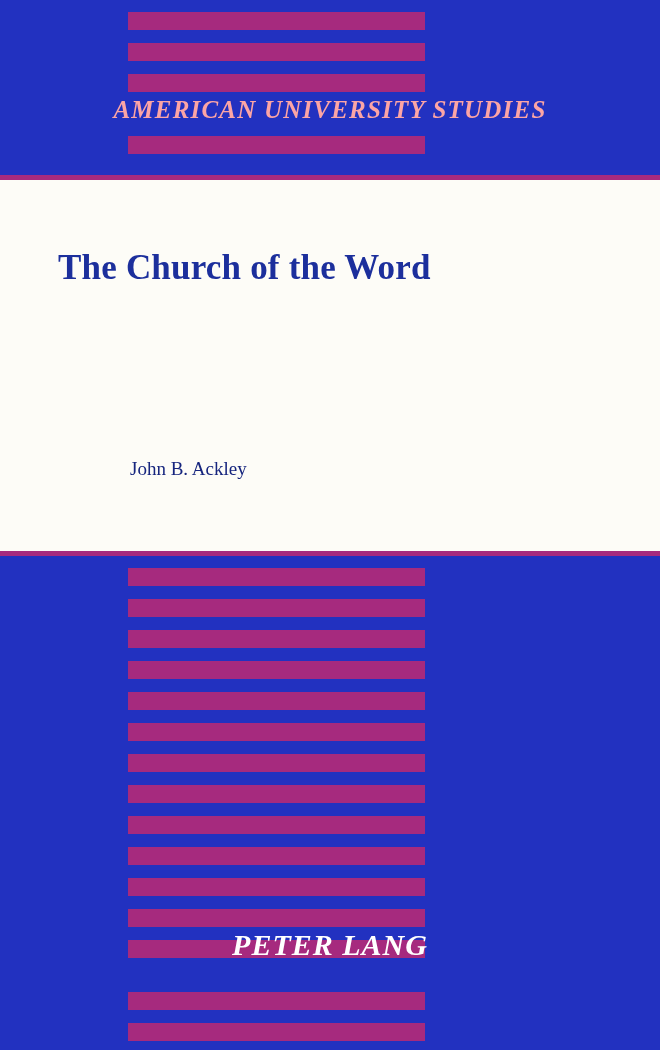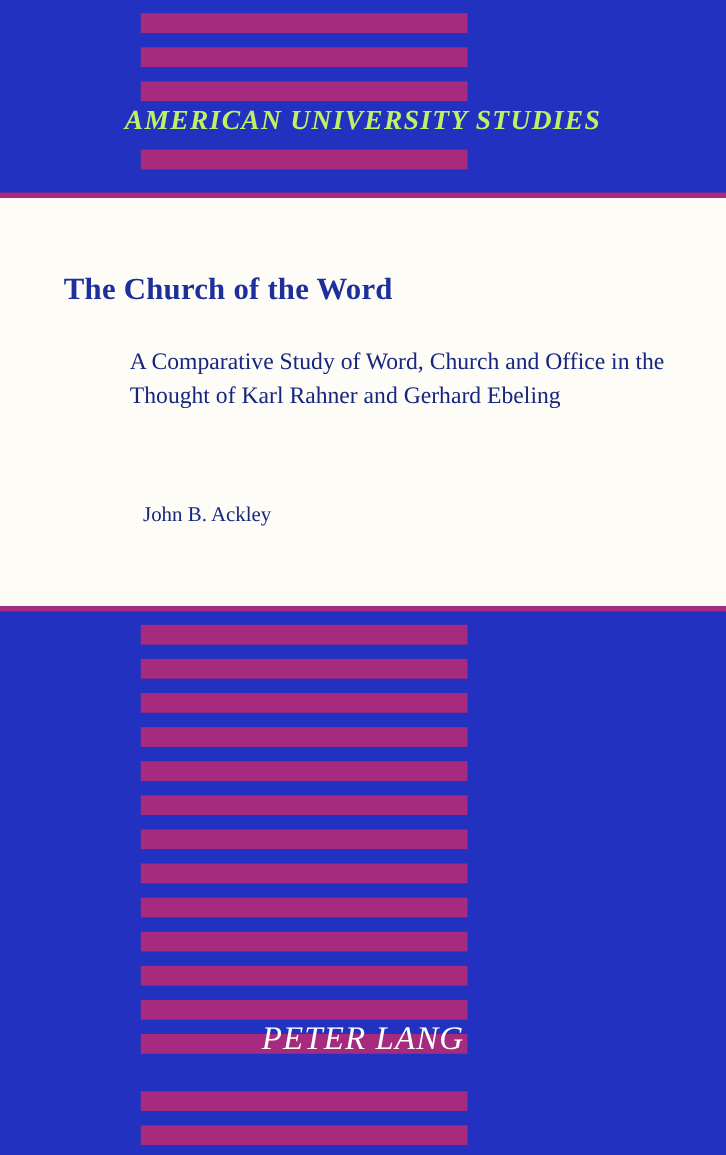--- a/index.html
+++ b/index.html
@@ -38,21 +38,21 @@
   .top-panel .b2 { top: 43px; }
   .top-panel .b3 { top: 74px; }
   .top-panel .b4 { top: 136px; }
 
   .series-title {
     position: absolute;
     left: 0;
     top: 96px;
     width: 660px;
     text-align: center;
-    color: #bef264;
+    color: #fca5a5;
     font-style: italic;
     font-weight: bold;
     font-size: 25px;
     letter-spacing: 1.2px;
     font-family: "Liberation Serif", serif;
   }
 
   
   .rule {
     position: absolute;
@@ -73,21 +73,21 @@
     height: 371px;
     background: #fdfcf7;
   }
   .book-title {
     position: absolute;
     left: 58px;
     top: 68px;
     width: 560px;
     color: #1c2f9c;
     font-weight: bold;
-    font-size: 28px;
+    font-size: 35px;
     letter-spacing: 0.2px;
     font-family: "Liberation Serif", serif;
   }
   .subtitle {
     position: absolute;
     left: 118px;
     top: 133px;
     width: 500px;
     color: #16257e;
     font-size: 21.5px;
@@ -116,21 +116,21 @@
   .bottom-panel .bar { left: 128px; width: 297px; }
 
   .publisher {
     position: absolute;
     left: 0;
     top: 928px;
     width: 660px;
     text-align: center;
     color: #ffffff;
     font-style: italic;
-    font-weight: normal;
+    font-weight: bold;
     font-size: 30px;
     letter-spacing: 1px;
     font-family: "Liberation Serif", serif;
   }
 </style>
 </head>
 <body>
 
 <div class="cover">
 
@@ -139,21 +139,20 @@
     <div class="bar b2"></div>
     <div class="bar b3"></div>
     <div class="bar b4"></div>
     <div class="series-title">AMERICAN UNIVERSITY STUDIES</div>
   </div>
 
   <div class="rule rule-top"></div>
 
   <div class="mid-panel">
     <div class="book-title">The Church of the Word</div>
-    <div class="subtitle">A Comparative Study of Word, Church and Office in the Thought of Karl Rahner and Gerhard Ebeling</div>
     <div class="author">John B. Ackley</div>
   </div>
 
   <div class="rule rule-bottom"></div>
 
   <div class="bottom-panel" id="bottom-panel">
       <div class="bar" style="top: 12px;"></div>
       <div class="bar" style="top: 43px;"></div>
       <div class="bar" style="top: 74px;"></div>
       <div class="bar" style="top: 105px;"></div>

